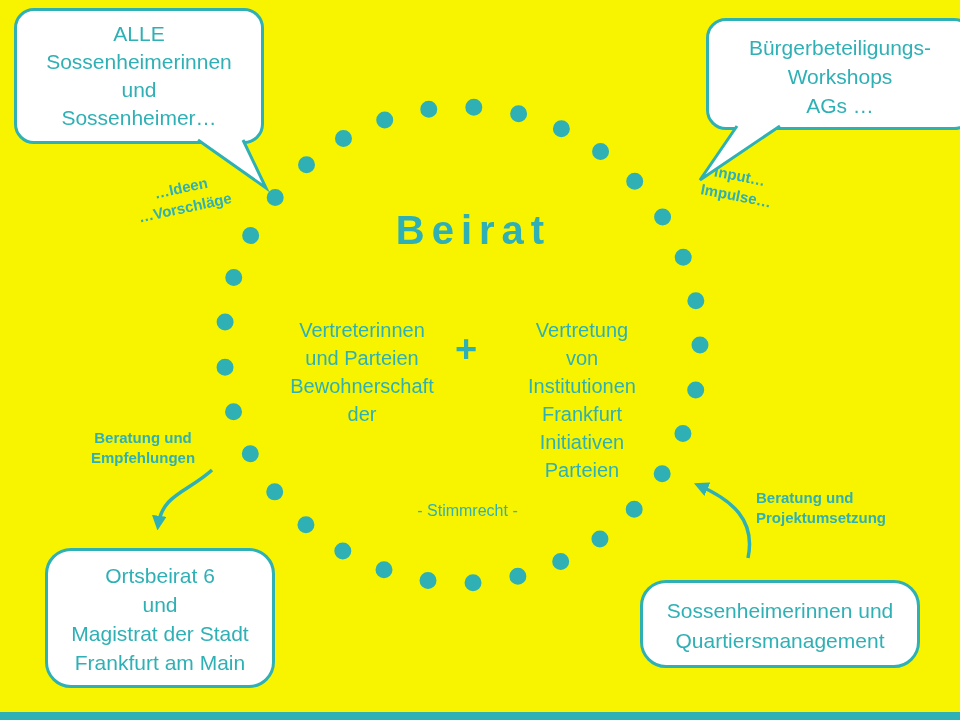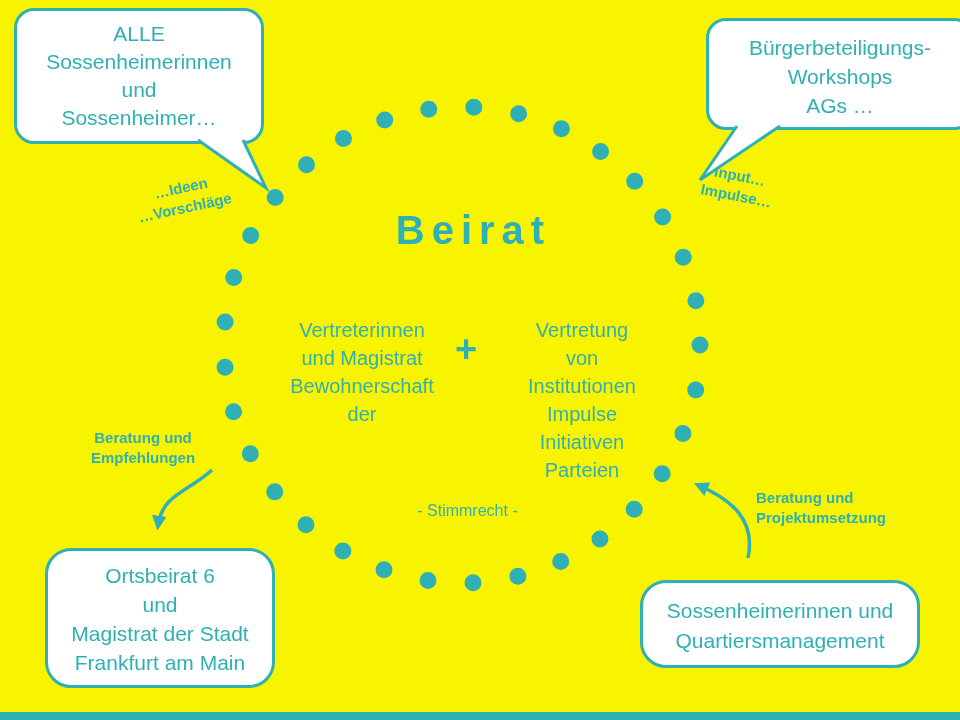--- a/index.html
+++ b/index.html
@@ -102,32 +102,32 @@
     <path d="M198 139 L266 188 L243 139 Z" class="fill-white" stroke="none"></path>
     <path d="M198 140 L266 188 L243 140" fill="none" class="stroke-accent" stroke-width="3"></path>
     <path d="M737 125 L700 180 L780 125 Z" class="fill-white" stroke="none"></path>
     <path d="M737 126 L700 180 L780 126" fill="none" class="stroke-accent" stroke-width="3"></path>
   </svg>
 
   <div class="center-text title">Beirat</div>
 
   <div class="center-text col left-col">
     <div>Vertreterinnen</div>
-    <div>und Magistrat</div>
+    <div>und Parteien</div>
     <div>Bewohnerschaft</div>
     <div>der</div>
   </div>
 
   <div class="center-text plus">+</div>
 
   <div class="center-text col right-col">
     <div>Vertretung</div>
     <div>von</div>
     <div>Institutionen</div>
-    <div>Impulse</div>
+    <div>Frankfurt</div>
     <div>Initiativen</div>
     <div>Parteien</div>
   </div>
 
   <div class="center-text stimmrecht">- Stimmrecht -</div>
 
   <div class="side-label label-ideen">
     <div>…Ideen</div>
     <div>…Vorschläge</div>
   </div>

